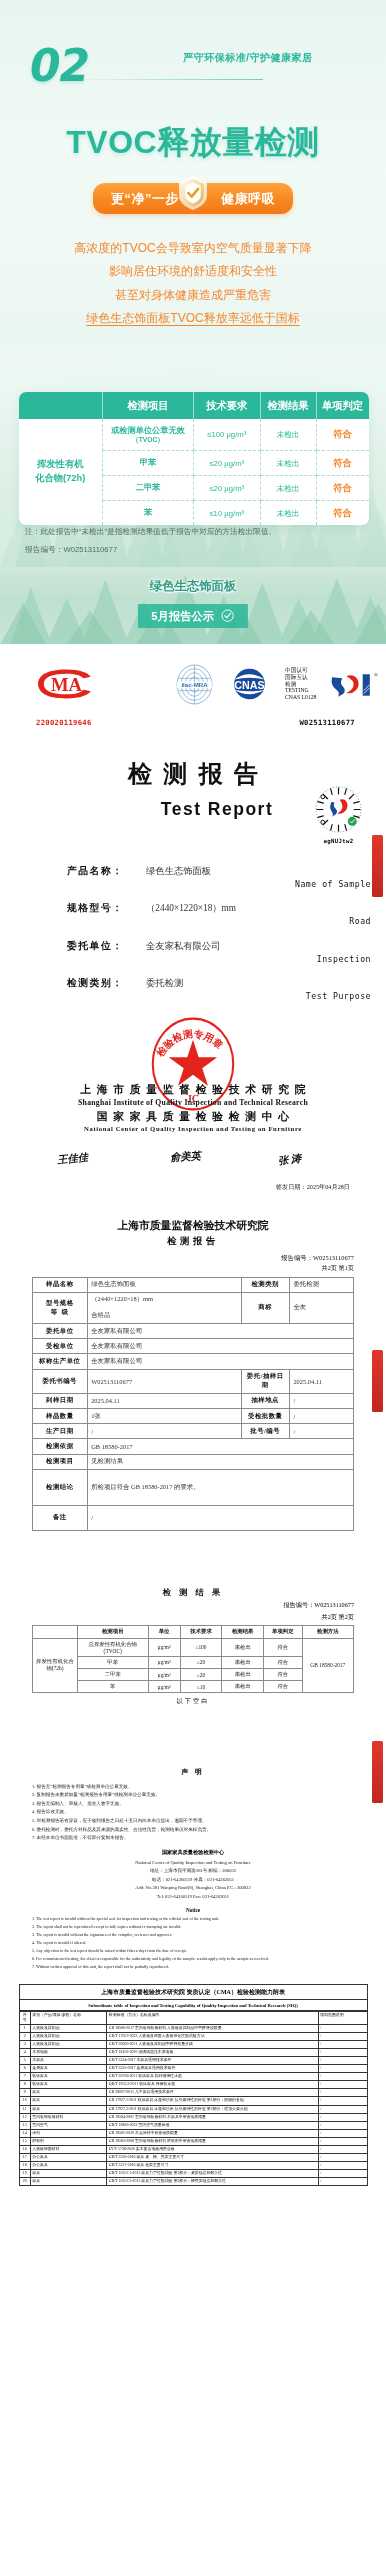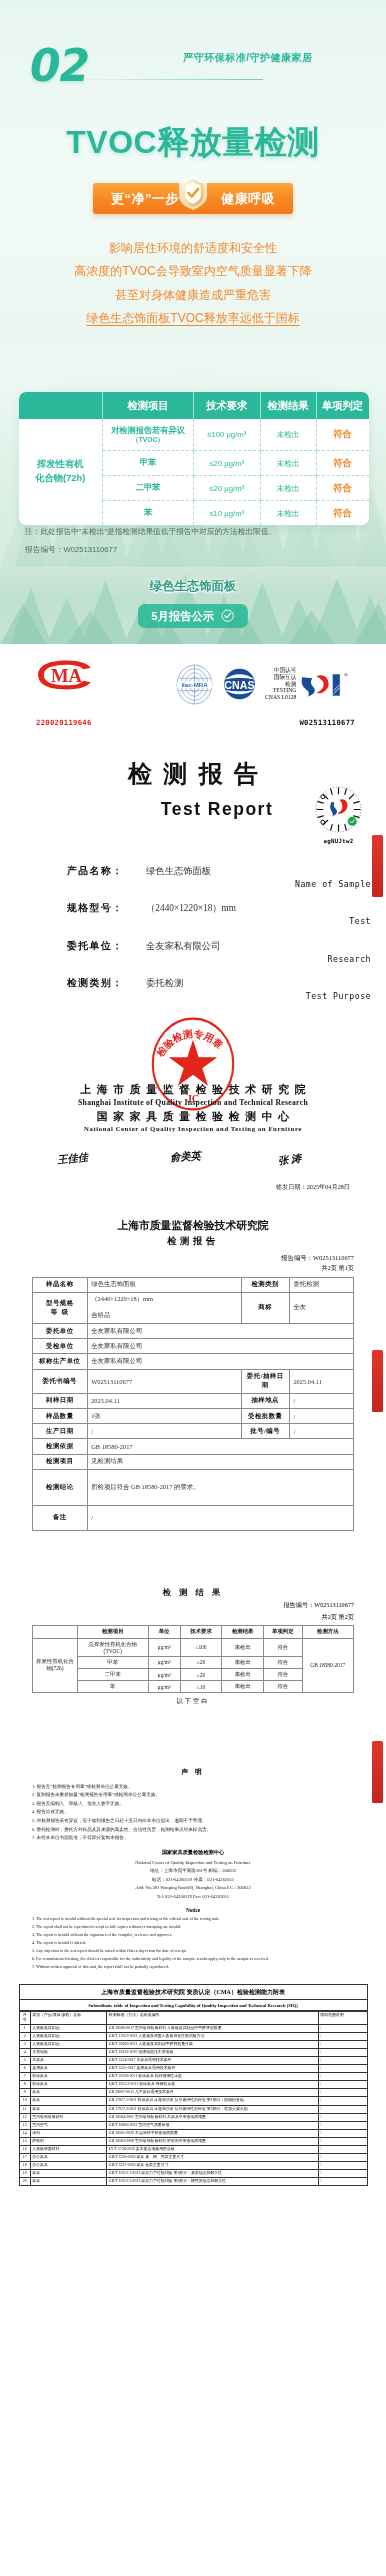--- a/index.html
+++ b/index.html
@@ -55,21 +55,21 @@
 
   .hero-title {
     position: absolute; top: 121px; left: 0; width: 386px; text-align: center;
     font-size: 32px; font-weight: 800; color: #2bb89a; letter-spacing: 0.5px;
     text-shadow: 0 2.1px 4.1px rgba(43,184,154,.22);
   }
 
   .pill-wrap { position: absolute; top: 183px; left: 0; width: 386px; text-align: center; }
   .pill {
     display: inline-block; position: relative;
-    padding: 6.7px 17.5px; border-radius: 3px;
+    padding: 6.7px 17.5px; border-radius: 12px;
     background: linear-gradient(180deg, #fda53e 0%, #f98a22 48%, #f4781a 100%);
     box-shadow: 0 2.1px 5.2px rgba(243,130,30,.28);
     color: #fff; font-size: 13px; font-weight: 700; letter-spacing: 0.5px;
     white-space: nowrap;
   }
   .pill .gap { display: inline-block; width: 34px; }
   .shield {
     position: absolute; left: 50%; top: -8.2px; transform: translateX(-50%);
     width: 32px; height: 36px;
   }
@@ -119,31 +119,31 @@
     background: linear-gradient(180deg,#cfe8da 0%, #bfe0d0 40%, #cae5d8 100%);
   }
   .band-title {
     position: absolute; top: 11.3px; left: 0; width: 386px; text-align: center;
     font-size: 12.4px; font-weight: 700; color: #2e9c82;
     text-shadow: 0 0 2.6px #fff, 0 0 4.6px #fff, 0 0.5px 0 #fff;
   }
   .band-chip {
     position: absolute; top: 37px; left: 50%; transform: translateX(-50%);
     background: rgba(43,184,154,.88); color: #fff; font-size: 11.3px; font-weight: 700;
-    padding: 4.6px 13.4px; border-radius: 7px; display:flex; align-items:center; gap:7.2px;
+    padding: 4.6px 13.4px; border-radius: 1px; display:flex; align-items:center; gap:7.2px;
   }
 
   
   .scan { position: relative; background: #fff; width: 386px; }
 
   .logos {
     position: relative; height: 62px; margin: 12.4px 0 0 0;
   }
-  .logo-ma { position:absolute; left: 36px; top: 3px; }
-  .logo-group { position:absolute; left: 175px; top: 7.2px; display:flex; align-items:center; gap: 3px; text-align: right; }
+  .logo-ma { position:absolute; left: 36px; top: 12px; }
+  .logo-group { position:absolute; left: 175px; top: 7.2px; display:flex; align-items:center; gap: 13px; }
   .cnas-txt { font-family:"Liberation Serif", serif; font-size: 5.7px; line-height: 1.18; color:#111; }
   .sgs-mark { position: relative; width: 47px; height: 28px; }
 
   .numrow { position: relative; height: 12.4px; font-family:"DejaVu Sans Mono", monospace; }
   .num-left { position:absolute; left: 36px; top:0; color:#e2241b; font-size: 7.2px; font-weight:700; letter-spacing:0.3px;}
   .num-right { position:absolute; right: 31px; top:0; color:#111; font-size: 7.2px; font-weight:700; letter-spacing:0.3px;}
 
   .big-cn {
     text-align:center; font-family:"Liberation Sans", sans-serif;
     font-size: 24px; font-weight: 700; letter-spacing: 11.3px; color:#111;
@@ -282,22 +282,22 @@
           </defs>
           <path d="M31 2 L58 14 L58 40 Q58 58 31 68 Q4 58 4 40 L4 14 Z" fill="url(#shg2)" opacity=".9"></path>
           <path d="M31 8 L52 17.5 L52 40 Q52 54 31 62 Q10 54 10 40 L10 17.5 Z" fill="url(#shg)"></path>
           <path d="M31 14 L46 21 L46 39.5 Q46 50 31 56 Q16 50 16 39.5 L16 21 Z" fill="#fffdf7"></path>
           <path d="M22 35 L28.5 42 L41 27" fill="none" stroke="#e0a030" stroke-width="5" stroke-linecap="round" stroke-linejoin="round"></path>
         </svg>
       </div>
     </div>
 
     <div class="hero-lines">
+      <div class="hl">高浓度的TVOC会导致室内空气质量显著下降</div>
       <div class="hl">影响居住环境的舒适度和安全性</div>
-      <div class="hl">高浓度的TVOC会导致室内空气质量显著下降</div>
       <div class="hl">甚至对身体健康造成严重危害</div>
       <div class="hl u">绿色生态饰面板TVOC释放率远低于国标</div>
     </div>
 
     <div class="card">
       <table class="cmp">
         <thead>
           <tr>
             <th class="blank" style="width:24%"></th>
             <th style="width:26%">检测项目</th>
@@ -305,21 +305,21 @@
             <th style="width:16%">检测结果</th>
             <th style="width:15%">单项判定</th>
           </tr>
         </thead>
         <tbody>
           <tr>
             <td class="grp" rowspan="4">
               <span>挥发性有机</span><br><span>化合物(72h)</span>
             </td>
             <td class="item">
-              <span>对检测报告若有异议</span>
+              <span>或检测单位公章无效</span>
               <small>（TVOC）</small>
             </td>
             <td class="req">≤100 µg/m³</td>
             <td>未检出</td>
             <td class="verdict">符合</td>
           </tr>
           <tr>
             <td class="item">甲苯</td>
             <td class="req">≤20 µg/m³</td>
             <td>未检出</td>
@@ -454,26 +454,26 @@
 
     <div class="fields">
       <div class="field">
         <span class="f-cn">产品名称：</span>
         <span class="f-val">绿色生态饰面板</span>
         <div class="f-en">Name of Sample</div>
       </div>
       <div class="field">
         <span class="f-cn">规格型号：</span>
         <span class="f-val">（2440×1220×18）mm</span>
-        <div class="f-en">Test</div>
+        <div class="f-en">Road</div>
       </div>
       <div class="field">
         <span class="f-cn">委托单位：</span>
         <span class="f-val">全友家私有限公司</span>
-        <div class="f-en">Research</div>
+        <div class="f-en">Inspection</div>
       </div>
       <div class="field">
         <span class="f-cn">检测类别：</span>
         <span class="f-val">委托检测</span>
         <div class="f-en">Test Purpose</div>
       </div>
     </div>
 
     <div class="stamp-wrap">
       <svg class="stamp" viewBox="0 0 190 190">

